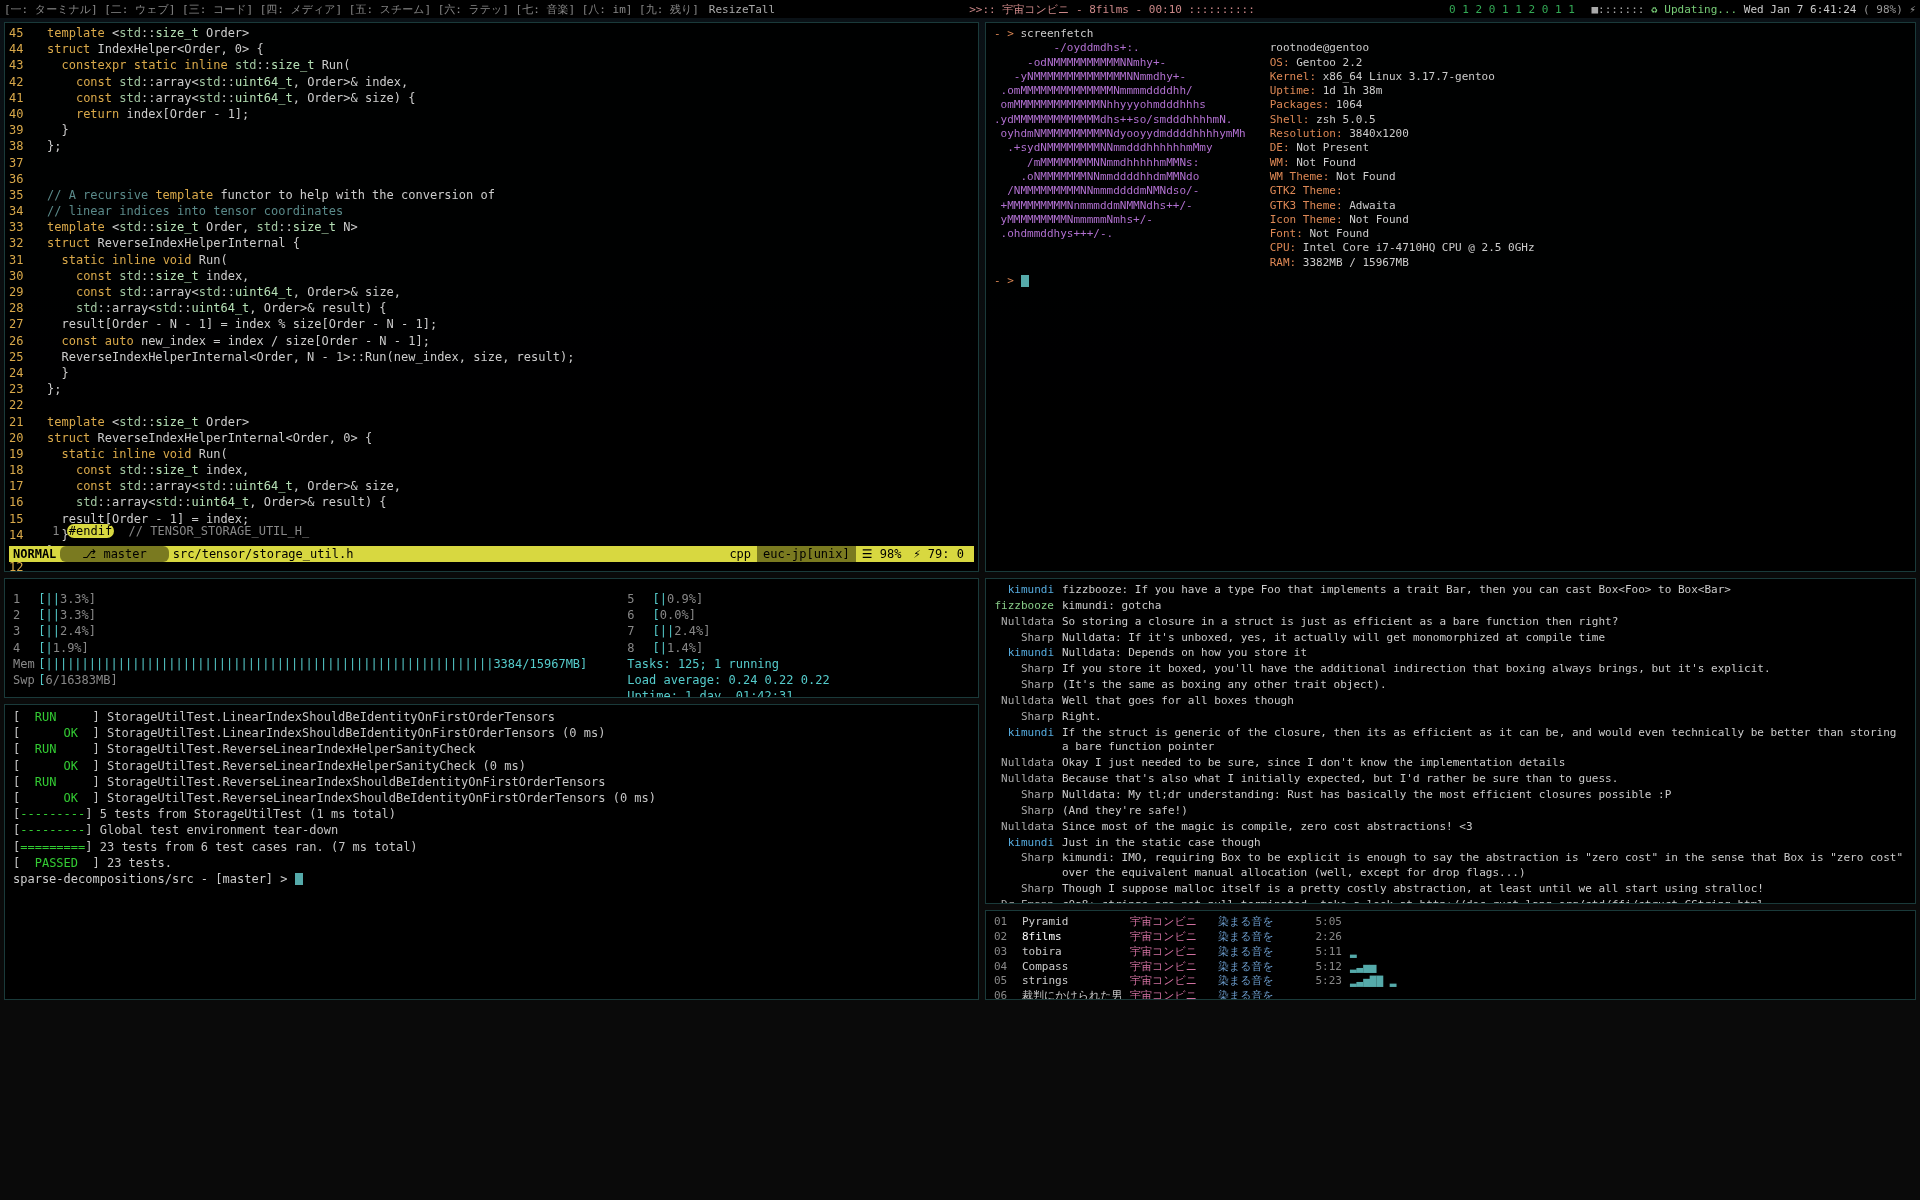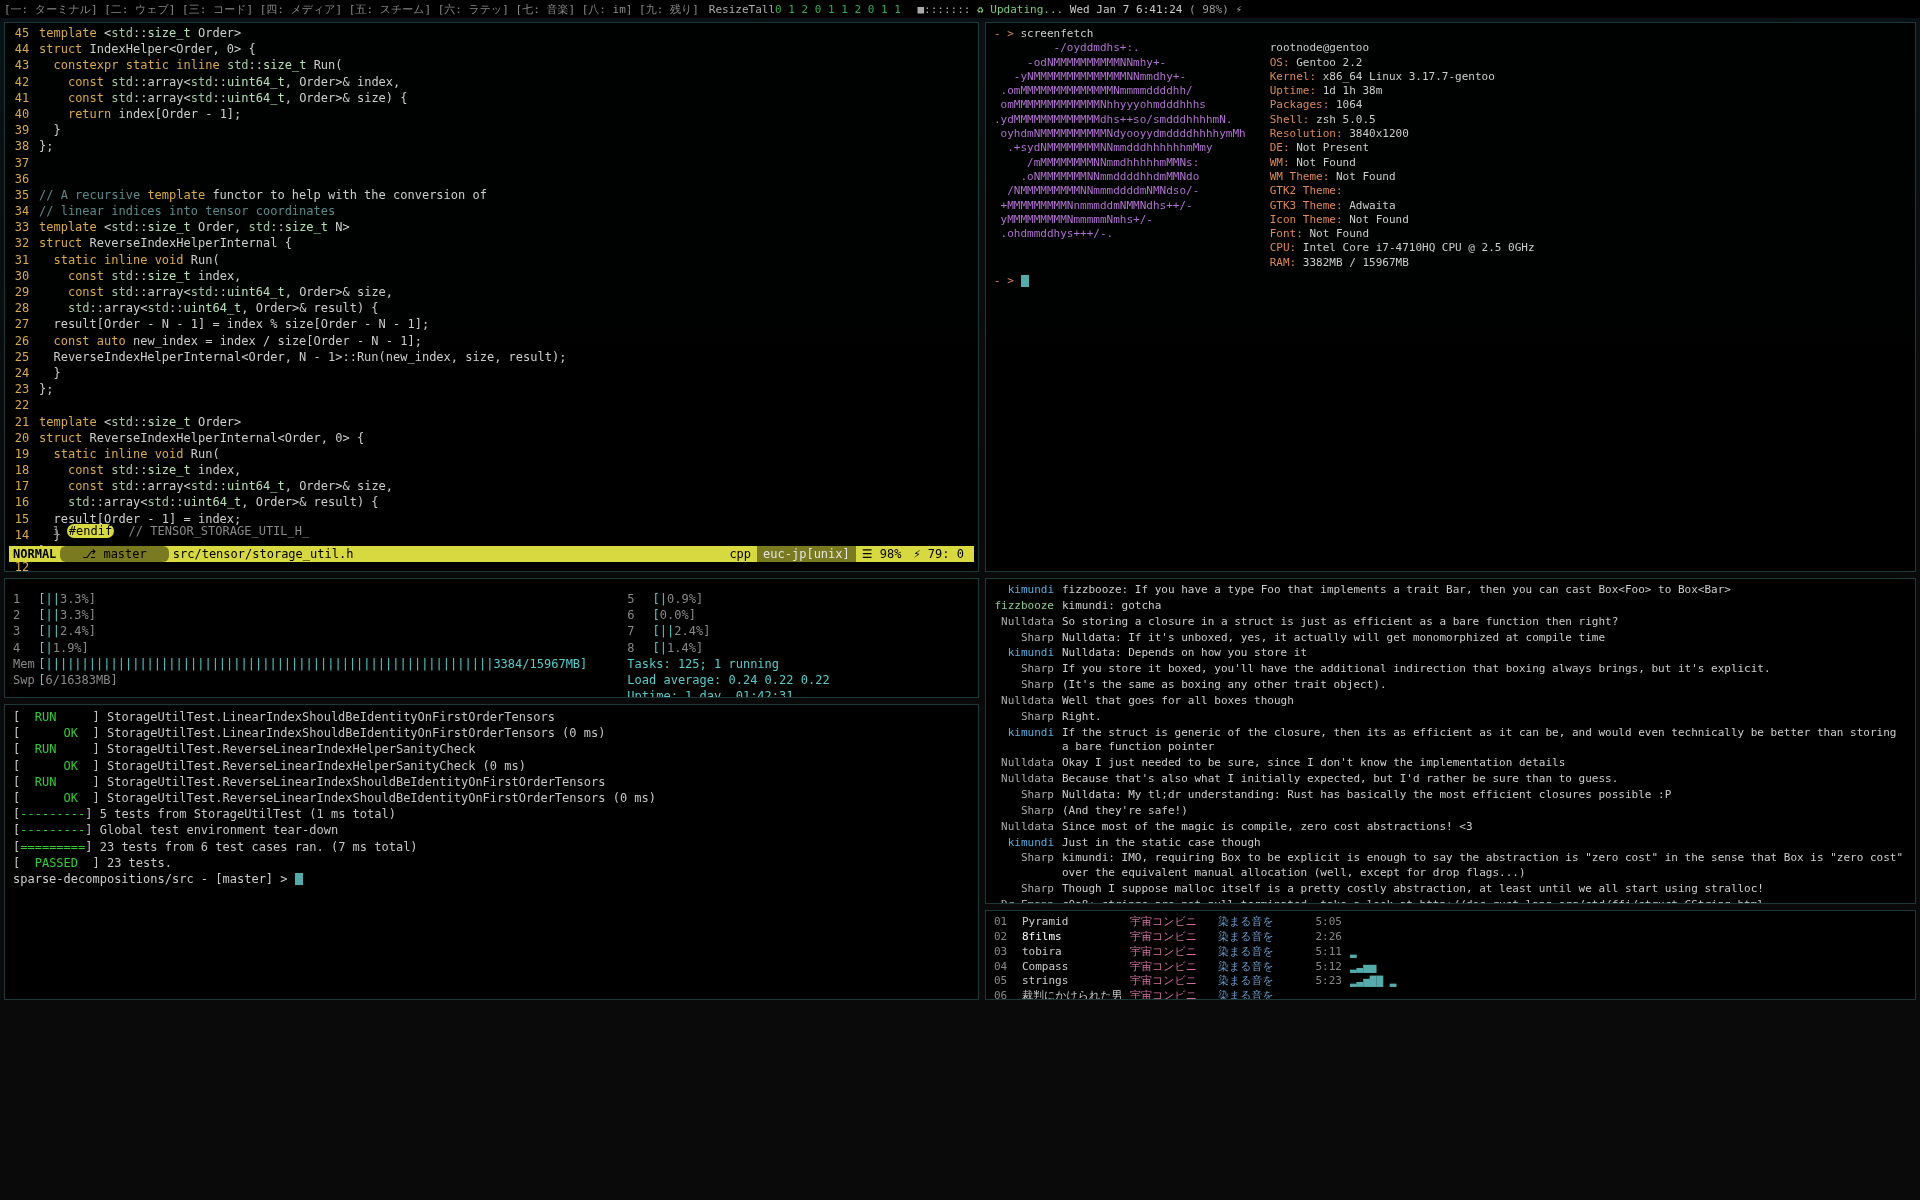--- a/index.html
+++ b/index.html
@@ -46,40 +46,40 @@
 
 .panel {
   background: rgba(0,0,0,0.92);
   border: 1px solid #1a3a3a;
   overflow: hidden;
 }
 
 
 .editor { grid-column: 1; grid-row: 1; padding: 2px 4px; position: relative; }
 .codeln { white-space: pre; }
-.ln { display: inline-block; width: 26px; text-align: center; color: #d9a94a; margin-right: 4px; }
+.ln { display: inline-block; width: 26px; text-align: left; color: #d9a94a; margin-right: 12px; }
 .kw { color: #d9a94a; }
 .ty { color: #9fc49f; }
 .cm { color: #5a8a8a; font-style: normal; }
 .st { color: #ccc; }
 .sizet { color: #b5e0b5; }
 .statusA {
   position: absolute; left: 4px; right: 4px; bottom: 16px;
   color: #888; white-space: pre;
 }
 .statusA .hi { background: #d8d840; color: #000; padding: 0 2px; border-radius: 7px; }
 .statusB {
   position: absolute; left: 4px; right: 4px; bottom: 9px;
   background: #d8d840; color: #000; display: flex; padding: 0 4px;
 }
 .statusB .mode { color: #000; font-weight: bold; }
 .statusB .branch { background: #7a7a20; color: #000000; padding: 0 22px; margin: 0 4px; border-radius: 6px; }
 .statusB .file { flex: 1; color: #000; }
 .statusB .lang { color: #000; padding: 0 6px; }
-.statusB .enc { background: #7a7a20; color: #e5e5e5; padding: 0 6px; }
+.statusB .enc { background: #7a7a20; color: #000000; padding: 0 6px; }
 .statusB .pct { background: #d8d840; color: #000; padding: 0 6px; }
 .statusB .loc { background: #d8d840; color: #000; padding: 0 6px; }
 
 
 .htop { grid-column: 1; grid-row: 2; padding: 12px 8px; display: flex; gap: 40px; }
 .htopcol { flex: 1; }
 .cpuline { white-space: pre; color: #5cc; }
 .cpunum { color: #888; display:inline-block; width: 18px; }
 .bar { color: #5cc; }
 .pct { color: #888; }
@@ -124,20 +124,21 @@
 .tdur { color: #888; width: 36px; text-align: right; }
 .tbar { color: #5aa; }
 .music .trackl.active .tname { color: #fff; }
 </style>
 </head>
 <body>
 
 <div class="topbar">
   <span class="wslist">[一: ターミナル] [二: ウェブ] [三: コード] [四: メディア] [五: スチーム] [六: ラテッ] [七: 音楽] [八: im] [九: 残り]</span>
   <span class="resizetag">ResizeTall</span>
+  <span class="center">&gt;&gt;:: 宇宙コンビニ - 8films - 00:10 ::::::::::</span>
   <span class="right">
     <span class="wsnums">0   1   2   0   1   1   2   0   1   1</span>
     <span>■:::::::</span>
     <span class="u1">♻ Updating...</span>
     <span class="date">Wed Jan 7  6:41:24</span>
     <span class="batt">( 98%) ⚡</span>
   </span>
 </div>
 
 <div class="grid">

